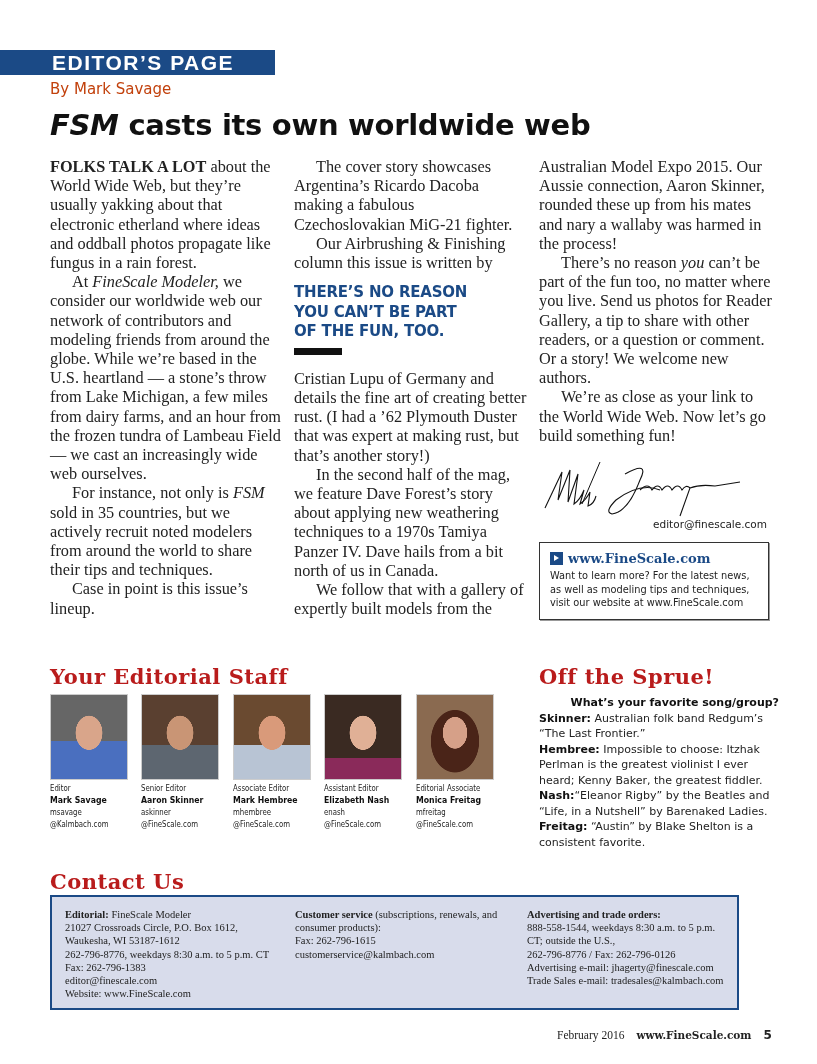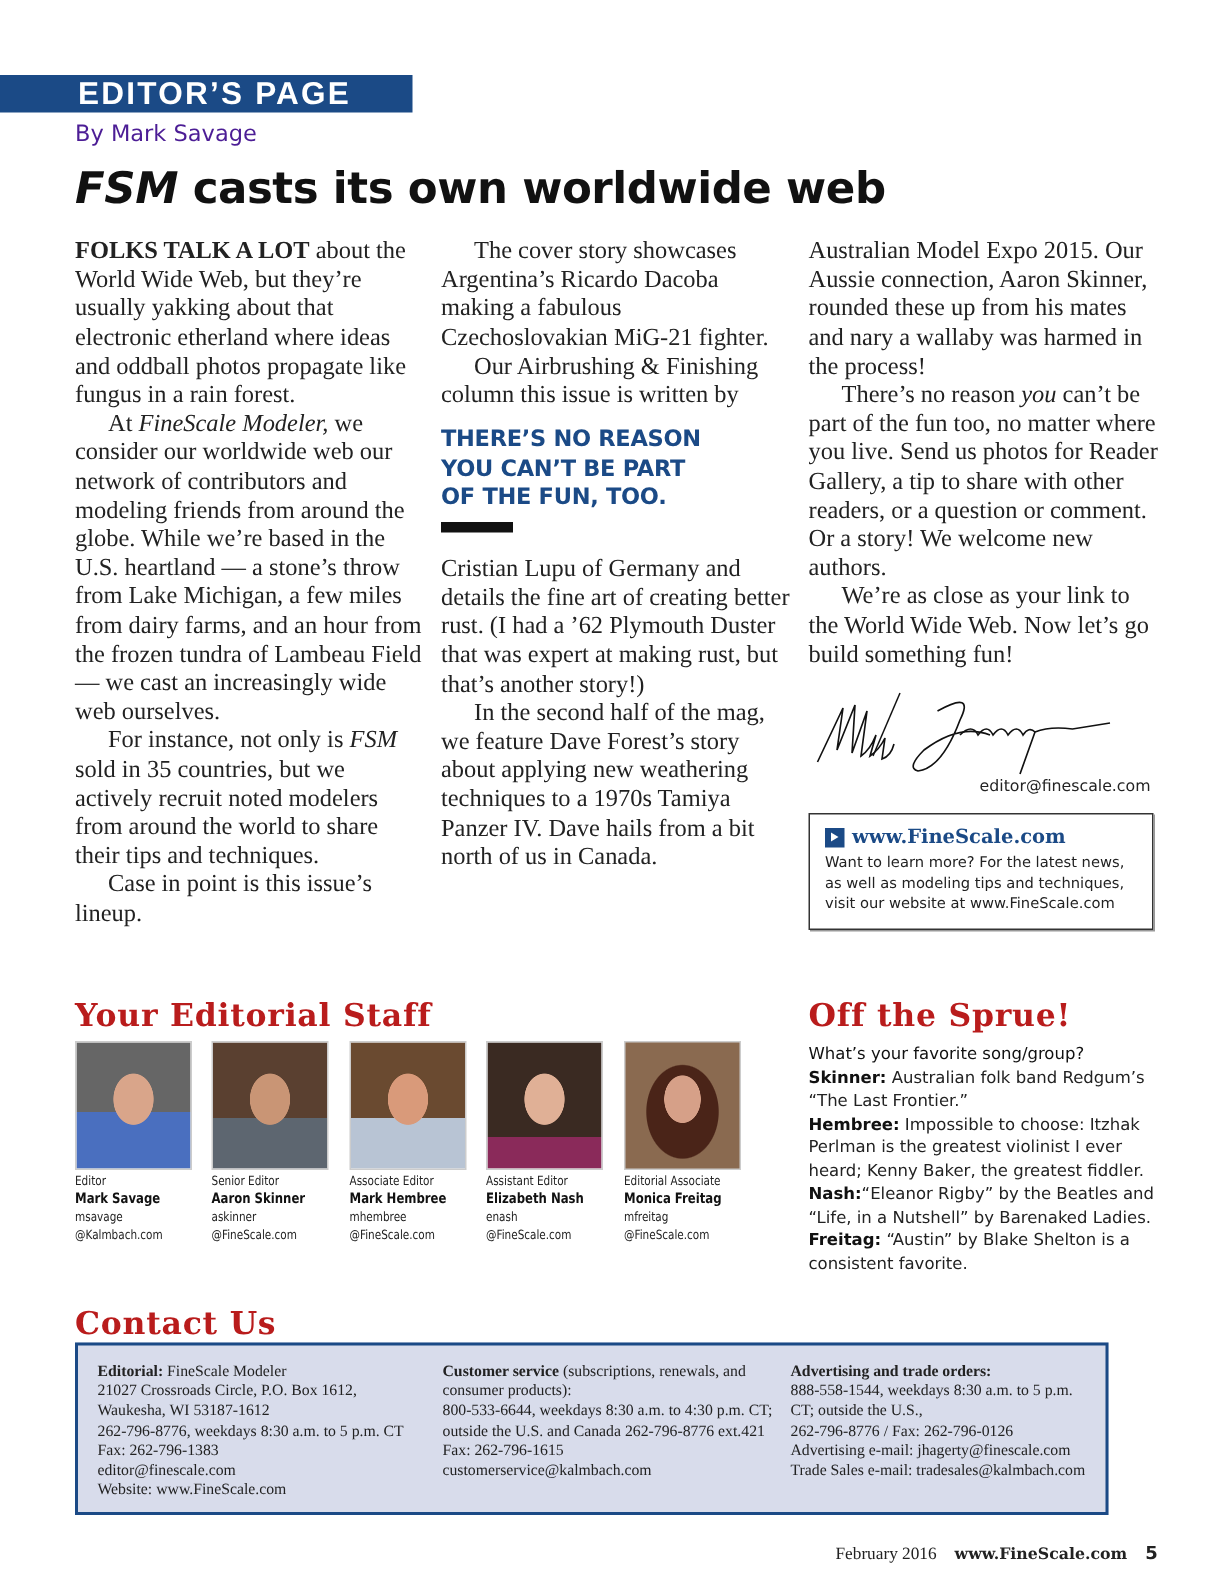--- a/index.html
+++ b/index.html
@@ -1,21 +1,21 @@
 <!DOCTYPE html>
 <html><head>
 <meta charset="utf-8">
 <style>
   * { margin: 0; padding: 0; box-sizing: border-box; }
   html, body { width: 817px; height: 1064px; background: #ffffff; overflow: hidden; }
   body { position: relative; font-family: "Liberation Serif", "DejaVu Serif", serif; color: #222; }
 
   .header-bar { position: absolute; left: 0; top: 50px; width: 275px; height: 25px; background: #1b4a86; }
   .header-bar span { position: absolute; left: 52px; top: 1px; font-family: Liberation Sans, sans-serif; font-weight: bold; font-size: 21px; letter-spacing: 1.5px; color: #fff; line-height: 24px; white-space: nowrap; }
-  .byline { position: absolute; left: 50px; top: 80px; font-family: "DejaVu Sans", sans-serif; font-size: 15px; color: #4c1d95; }
+  .byline { position: absolute; left: 50px; top: 80px; font-family: "DejaVu Sans", sans-serif; font-size: 15px; color: #c2410c; }
   .headline { position: absolute; left: 50px; top: 108px; font-family: "DejaVu Sans", sans-serif; font-weight: bold; font-size: 29px; color: #111; letter-spacing: -0.3px; white-space: nowrap; }
   .headline em { font-style: italic; }
 
   .col { position: absolute; top: 157px; width: 235px; font-size: 16.3px; line-height: 19.2px; color: #222; }
   .col p { margin: 0; }
   .col p.ind { text-indent: 22px; }
   .col1 { left: 50px; }
   .col2 { left: 294px; }
   .col3 { left: 539px; }
   .lead { font-weight: bold; }
@@ -37,21 +37,21 @@
   .sprue-title { left: 539px; top: 664px; }
   .contact-title { left: 50px; top: 869px; }
 
   .staff { position: absolute; top: 694px; width: 85px; }
   .photo { width: 78px; height: 86px; border: 1px solid #ccc; }
   .staff .role { font-family: "DejaVu Sans", sans-serif; font-size: 8.5px; color: #222; margin-top: 2px; line-height: 12px; transform: scaleX(0.82); transform-origin: left; white-space: nowrap; }
   .staff .name { font-family: "DejaVu Sans", sans-serif; font-size: 9.5px; font-weight: bold; color: #111; line-height: 12px; transform: scaleX(0.82); transform-origin: left; white-space: nowrap; }
   .staff .user, .staff .domain { font-family: "DejaVu Sans", sans-serif; font-size: 8.5px; color: #222; line-height: 12px; transform: scaleX(0.82); transform-origin: left; white-space: nowrap; }
 
   .sprue { position: absolute; left: 539px; top: 695px; width: 240px; font-family: "DejaVu Sans", sans-serif; font-size: 11px; line-height: 15.5px; color: #222; }
-  .sprue .q { font-weight: normal; color: #111; }
+  .sprue .q { font-weight: bold; color: #111; text-align: right; }
   .sprue b { color: #111; }
 
   .contact-box { position: absolute; left: 50px; top: 895px; width: 689px; height: 115px; background: #d8dceb; border: 2px solid #1b4a86; }
   .ccol { position: absolute; top: 11px; font-size: 10.5px; line-height: 13.2px; color: #222; }
   .ccol1 { left: 13px; width: 230px; }
   .ccol2 { left: 243px; width: 232px; }
   .ccol3 { left: 475px; width: 235px; }
 
   .footer { position: absolute; top: 1028px; left: 557px; font-size: 11.5px; color: #222; white-space: nowrap; }
   .footer .site { font-family: "DejaVu Serif", serif; font-weight: bold; font-size: 10.5px; margin-left: 12px; }
@@ -77,20 +77,21 @@
   <p class="ind">The cover story showcases Argentina’s Ricardo Dacoba making a fabulous Czechoslovakian MiG-21 fighter.</p>
   <p class="ind">Our Airbrushing &amp; Finishing column this issue is written by</p>
   <div class="pullquote">
     <div>THERE’S NO REASON</div>
     <div>YOU CAN’T BE PART</div>
     <div>OF THE FUN, TOO.</div>
   </div>
   <div class="pq-rule"></div>
   <p>Cristian Lupu of Germany and details the fine art of creating better rust. (I had a ’62 Plymouth Duster that was expert at making rust, but that’s another story!)</p>
   <p class="ind">In the second half of the mag, we feature Dave Forest’s story about applying new weathering techniques to a 1970s Tamiya Panzer IV. Dave hails from a bit north of us in Canada.</p>
+  <p class="ind">We follow that with a gallery of expertly built models from the</p>
 </div>
 
 <div class="col col3">
   <p>Australian Model Expo 2015. Our Aussie connection, Aaron Skinner, rounded these up from his mates and nary a wallaby was harmed in the process!</p>
   <p class="ind"><span>There’s no reason </span><em>you</em><span> can’t be part of the fun too, no matter where you live. Send us photos for Reader Gallery, a tip to share with other readers, or a question or comment. Or a story! We welcome new authors.</span></p>
   <p class="ind">We’re as close as your link to the World Wide Web. Now let’s go build something fun!</p>
 </div>
 
 <svg class="signature" viewBox="0 0 220 60">
   <path d="M5 48 L22 12 L18 40 L30 10 L28 42 L38 14 L34 44 Q40 40 44 30 L40 44 Q46 40 50 32 L48 46 Q54 44 56 36" fill="none" stroke="#111" stroke-width="1.1"></path>
@@ -161,21 +162,20 @@
     <div><b>Editorial:</b> <span>FineScale Modeler</span></div>
     <div>21027 Crossroads Circle, P.O. Box 1612,</div>
     <div>Waukesha, WI 53187-1612</div>
     <div>262-796-8776, weekdays 8:30 a.m. to 5 p.m. CT</div>
     <div>Fax: 262-796-1383</div>
     <div>editor@finescale.com</div>
     <div>Website: www.FineScale.com</div>
   </div>
   <div class="ccol ccol2">
     <div><b>Customer service</b> <span>(subscriptions, renewals, and consumer products):</span></div>
-    <div>800-533-6644, weekdays 8:30 a.m. to 4:30 p.m. CT; outside the U.S. and Canada 262-796-8776 ext.421</div>
     <div>Fax: 262-796-1615</div>
     <div>customerservice@kalmbach.com</div>
   </div>
   <div class="ccol ccol3">
     <div><b>Advertising and trade orders:</b></div>
     <div>888-558-1544, weekdays 8:30 a.m. to 5 p.m.</div>
     <div>CT; outside the U.S.,</div>
     <div>262-796-8776 / Fax: 262-796-0126</div>
     <div>Advertising e-mail: jhagerty@finescale.com</div>
     <div>Trade Sales e-mail: tradesales@kalmbach.com</div>

